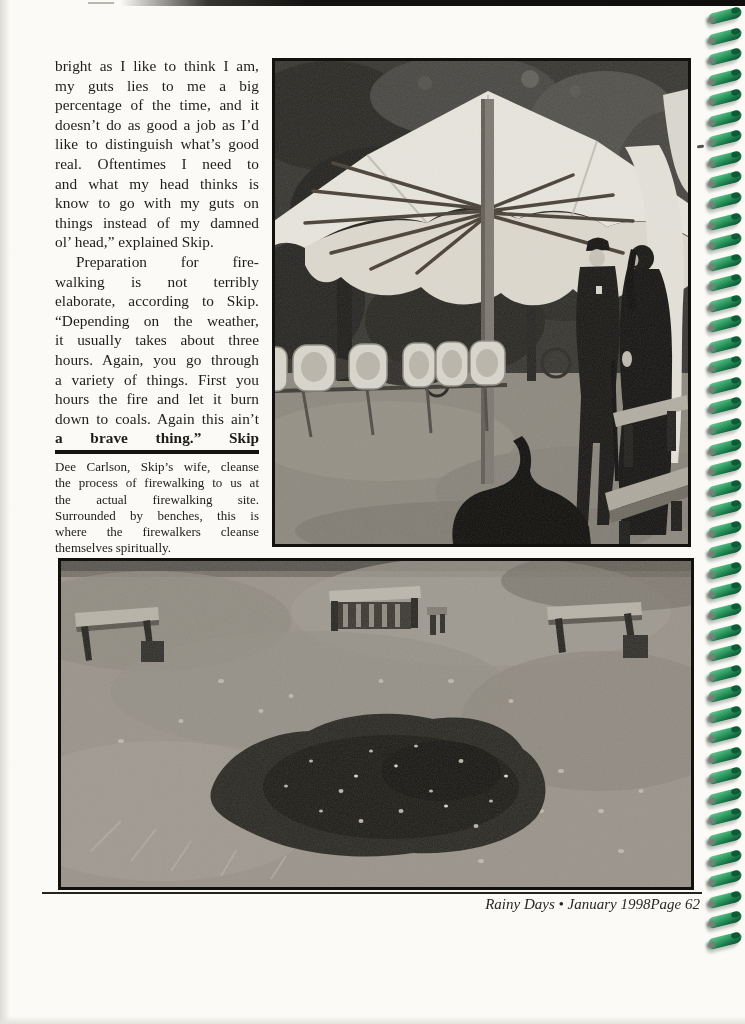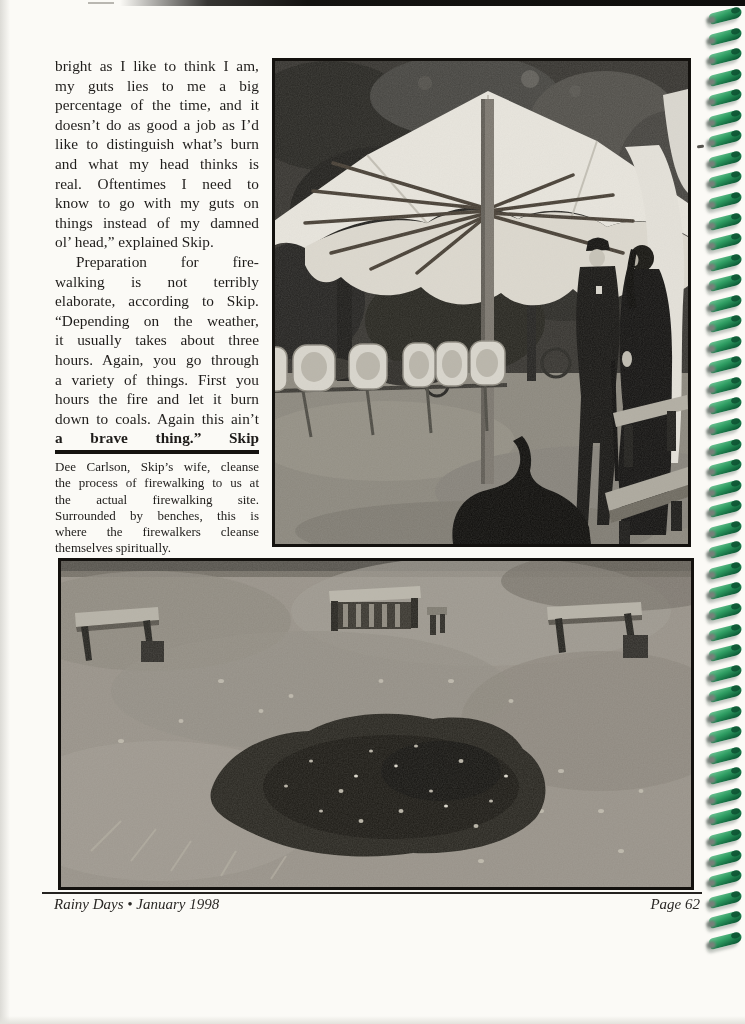--- a/index.html
+++ b/index.html
@@ -23,21 +23,21 @@
   .caption .tline.tlast{text-align-last:left;}
 
   
   .photo{position:absolute;border:3px solid #13110e;background:#888;box-sizing:border-box;margin:0;padding:0;line-height:0;}
   .photo-top{left:272px;top:58px;width:419px;height:489px;}
   .photo-bottom{left:58px;top:558px;width:636px;height:332px;}
   .photo svg{display:block;width:100%;height:100%;}
 
   
   .footer-rule{position:absolute;left:42px;top:892px;width:660px;height:2px;background:#24221f;}
-  .footer{position:absolute;left:42px;top:896px;width:660px;display:flex;justify-content:space-between;
+  .footer{position:absolute;left:42px;top:896px;width:660px;display:flex;justify-content:flex-end;
     font-style:italic;font-size:15px;color:#2a2825;}
   .footer .fl{padding-left:12px;}
   .footer .fr{padding-right:2px;}
 
   
   .spiral{position:absolute;right:0;top:0;width:48px;height:1024px;}
   .coil{position:absolute;left:12px;width:33px;height:11px;
     border-radius:6px 9px 10px 5px/6px 7px 9px 5px;
     background:linear-gradient(168deg,#63bd8b 8%,var(--spiral,#2f9e63) 42%,#146c41 78%,#0b4f2e 100%);
     transform:rotate(-14deg);
@@ -56,23 +56,23 @@
   <div class="scan-bar"></div>
   <div class="scan-smudge"></div>
   <div class="ink-speck"></div>
 
   <div class="para-block">
     <div class="para">
         <div class="tline">bright as I like to think I am,</div>
         <div class="tline">my guts lies to me a big</div>
         <div class="tline">percentage of the time, and it</div>
         <div class="tline">doesn’t do as good a job as I’d</div>
-        <div class="tline">like to distinguish what’s burn</div>
+        <div class="tline">like to distinguish what’s good</div>
+        <div class="tline">real. Oftentimes I need to</div>
         <div class="tline">and what my head thinks is</div>
-        <div class="tline">real. Oftentimes I need to</div>
         <div class="tline">know to go with my guts on</div>
         <div class="tline">things instead of my damned</div>
         <div class="tline tlast">ol’ head,” explained Skip.</div>
       </div>
     <div class="para justify-all indent">
         <div class="tline">Preparation for fire-</div>
         <div class="tline">walking is not terribly</div>
         <div class="tline">elaborate, according to Skip.</div>
         <div class="tline">“Depending on the weather,</div>
         <div class="tline">it usually takes about three</div>

